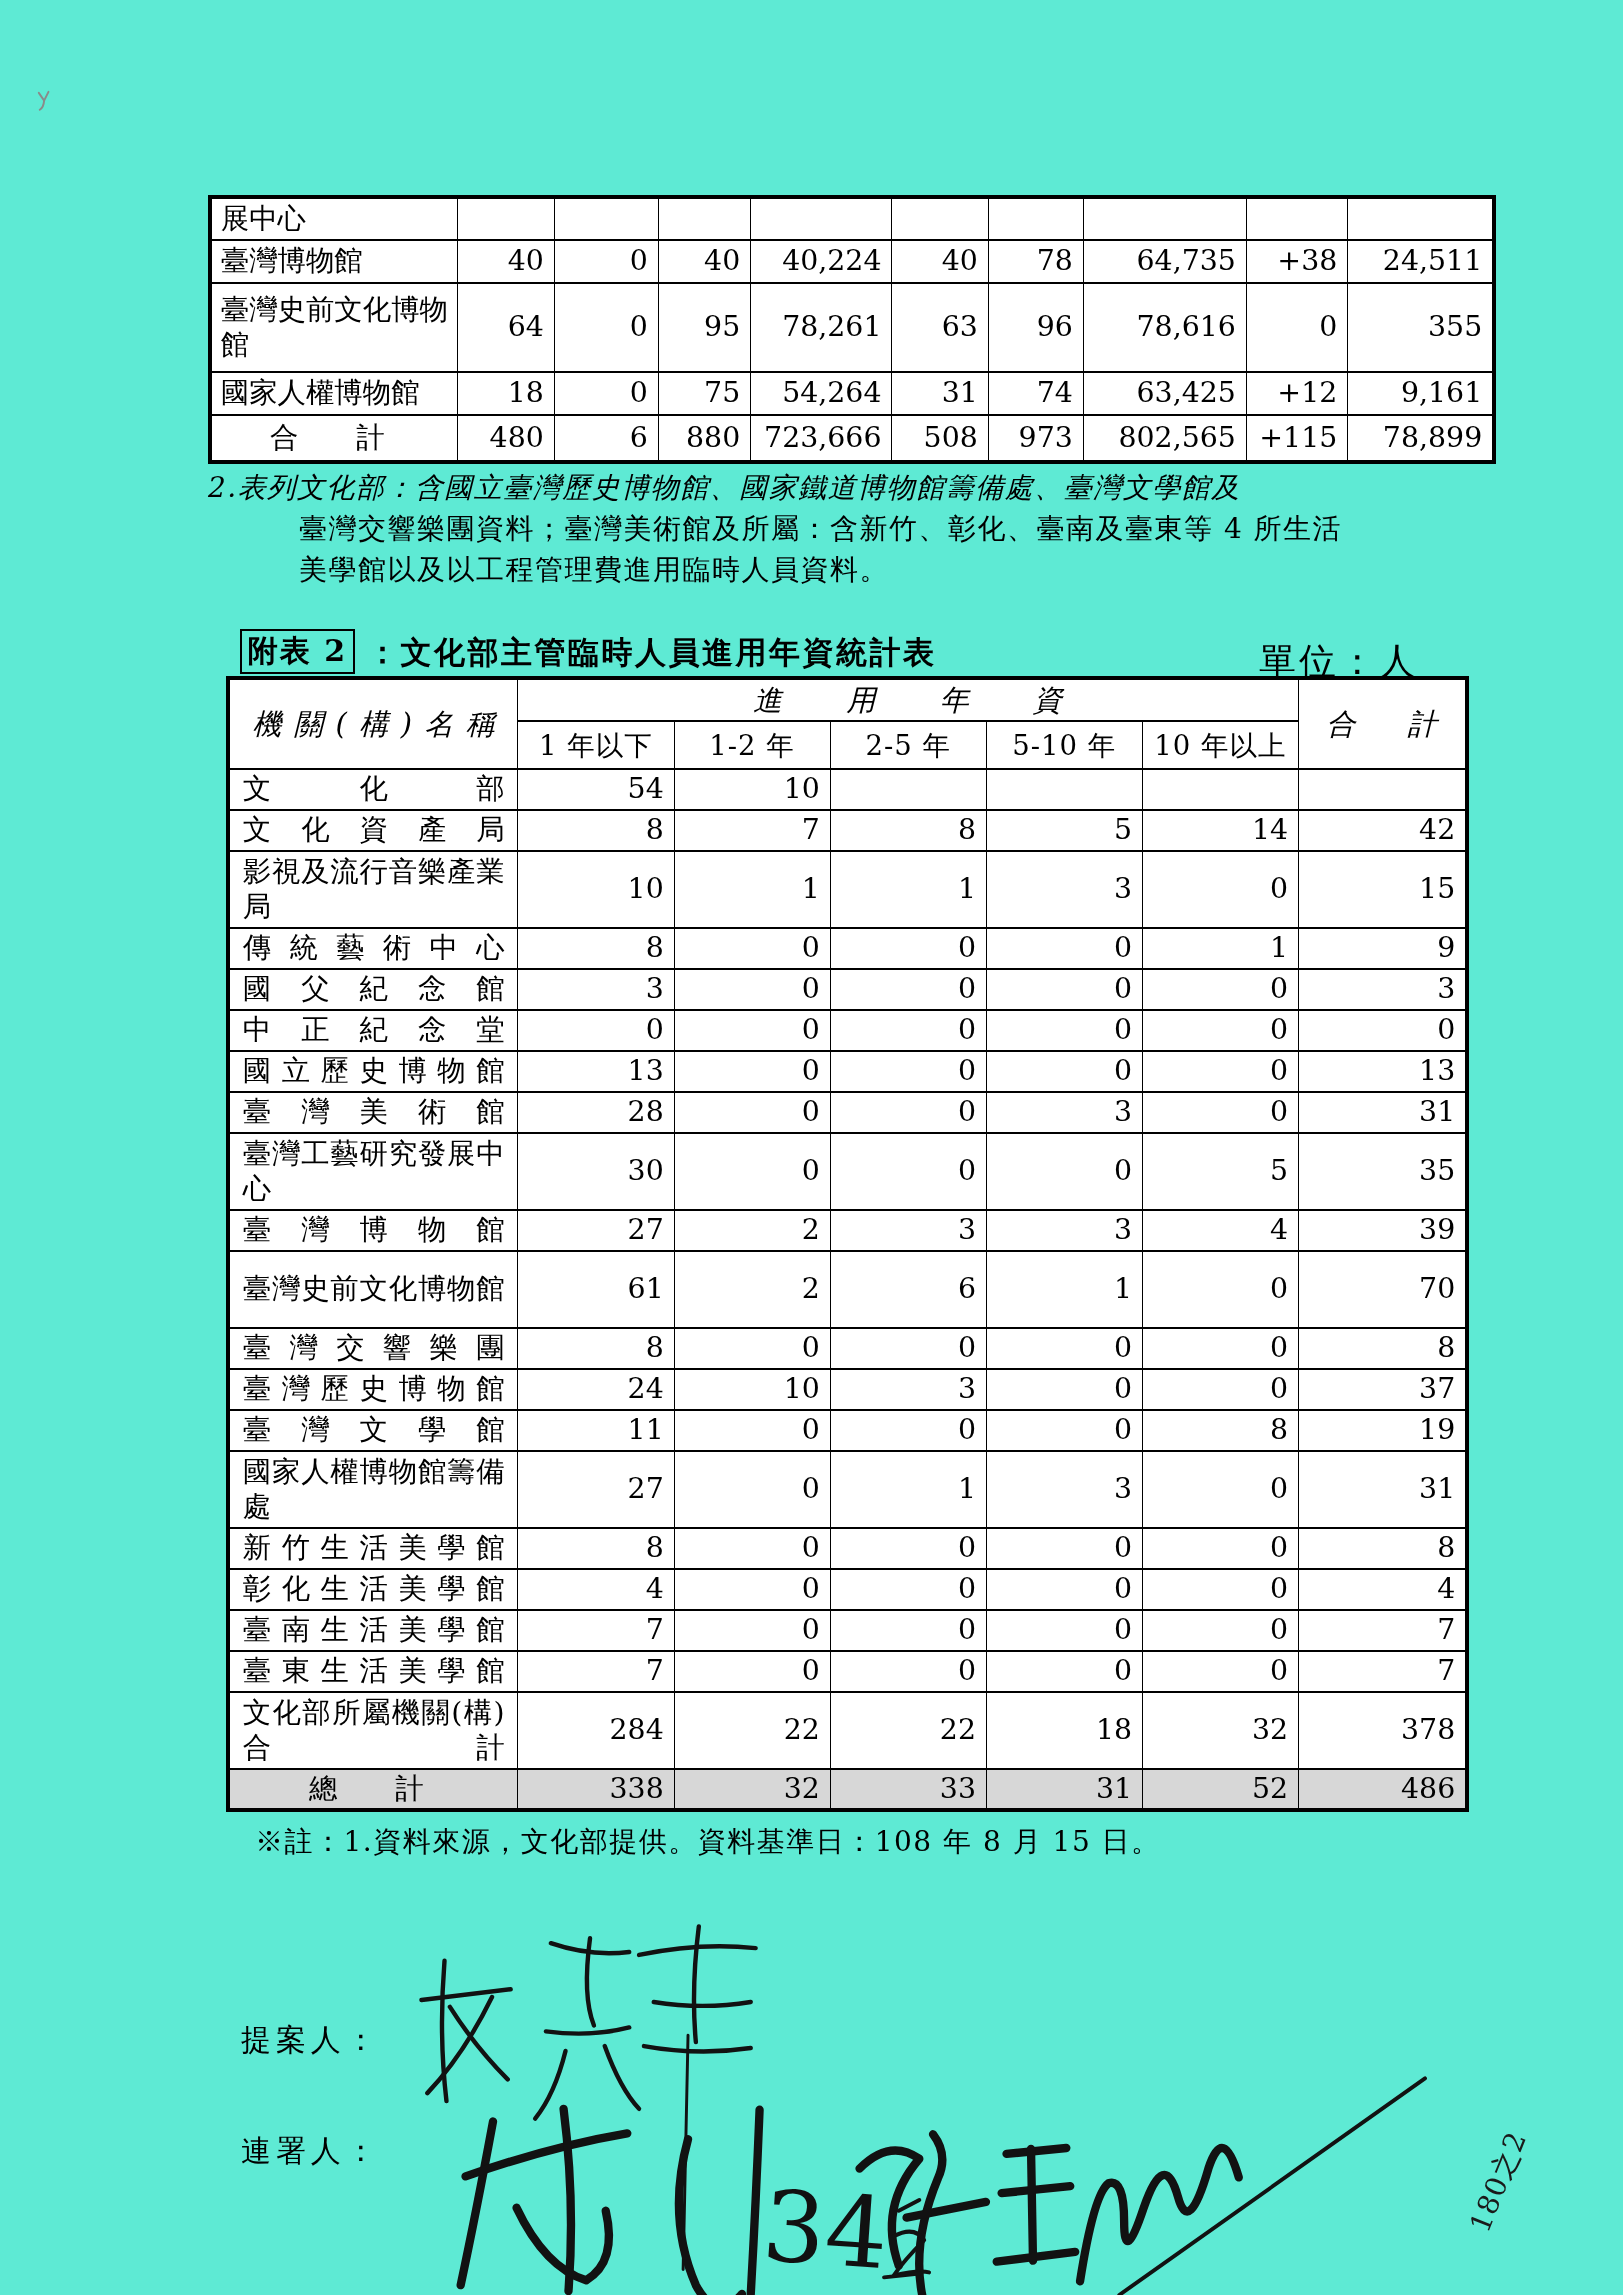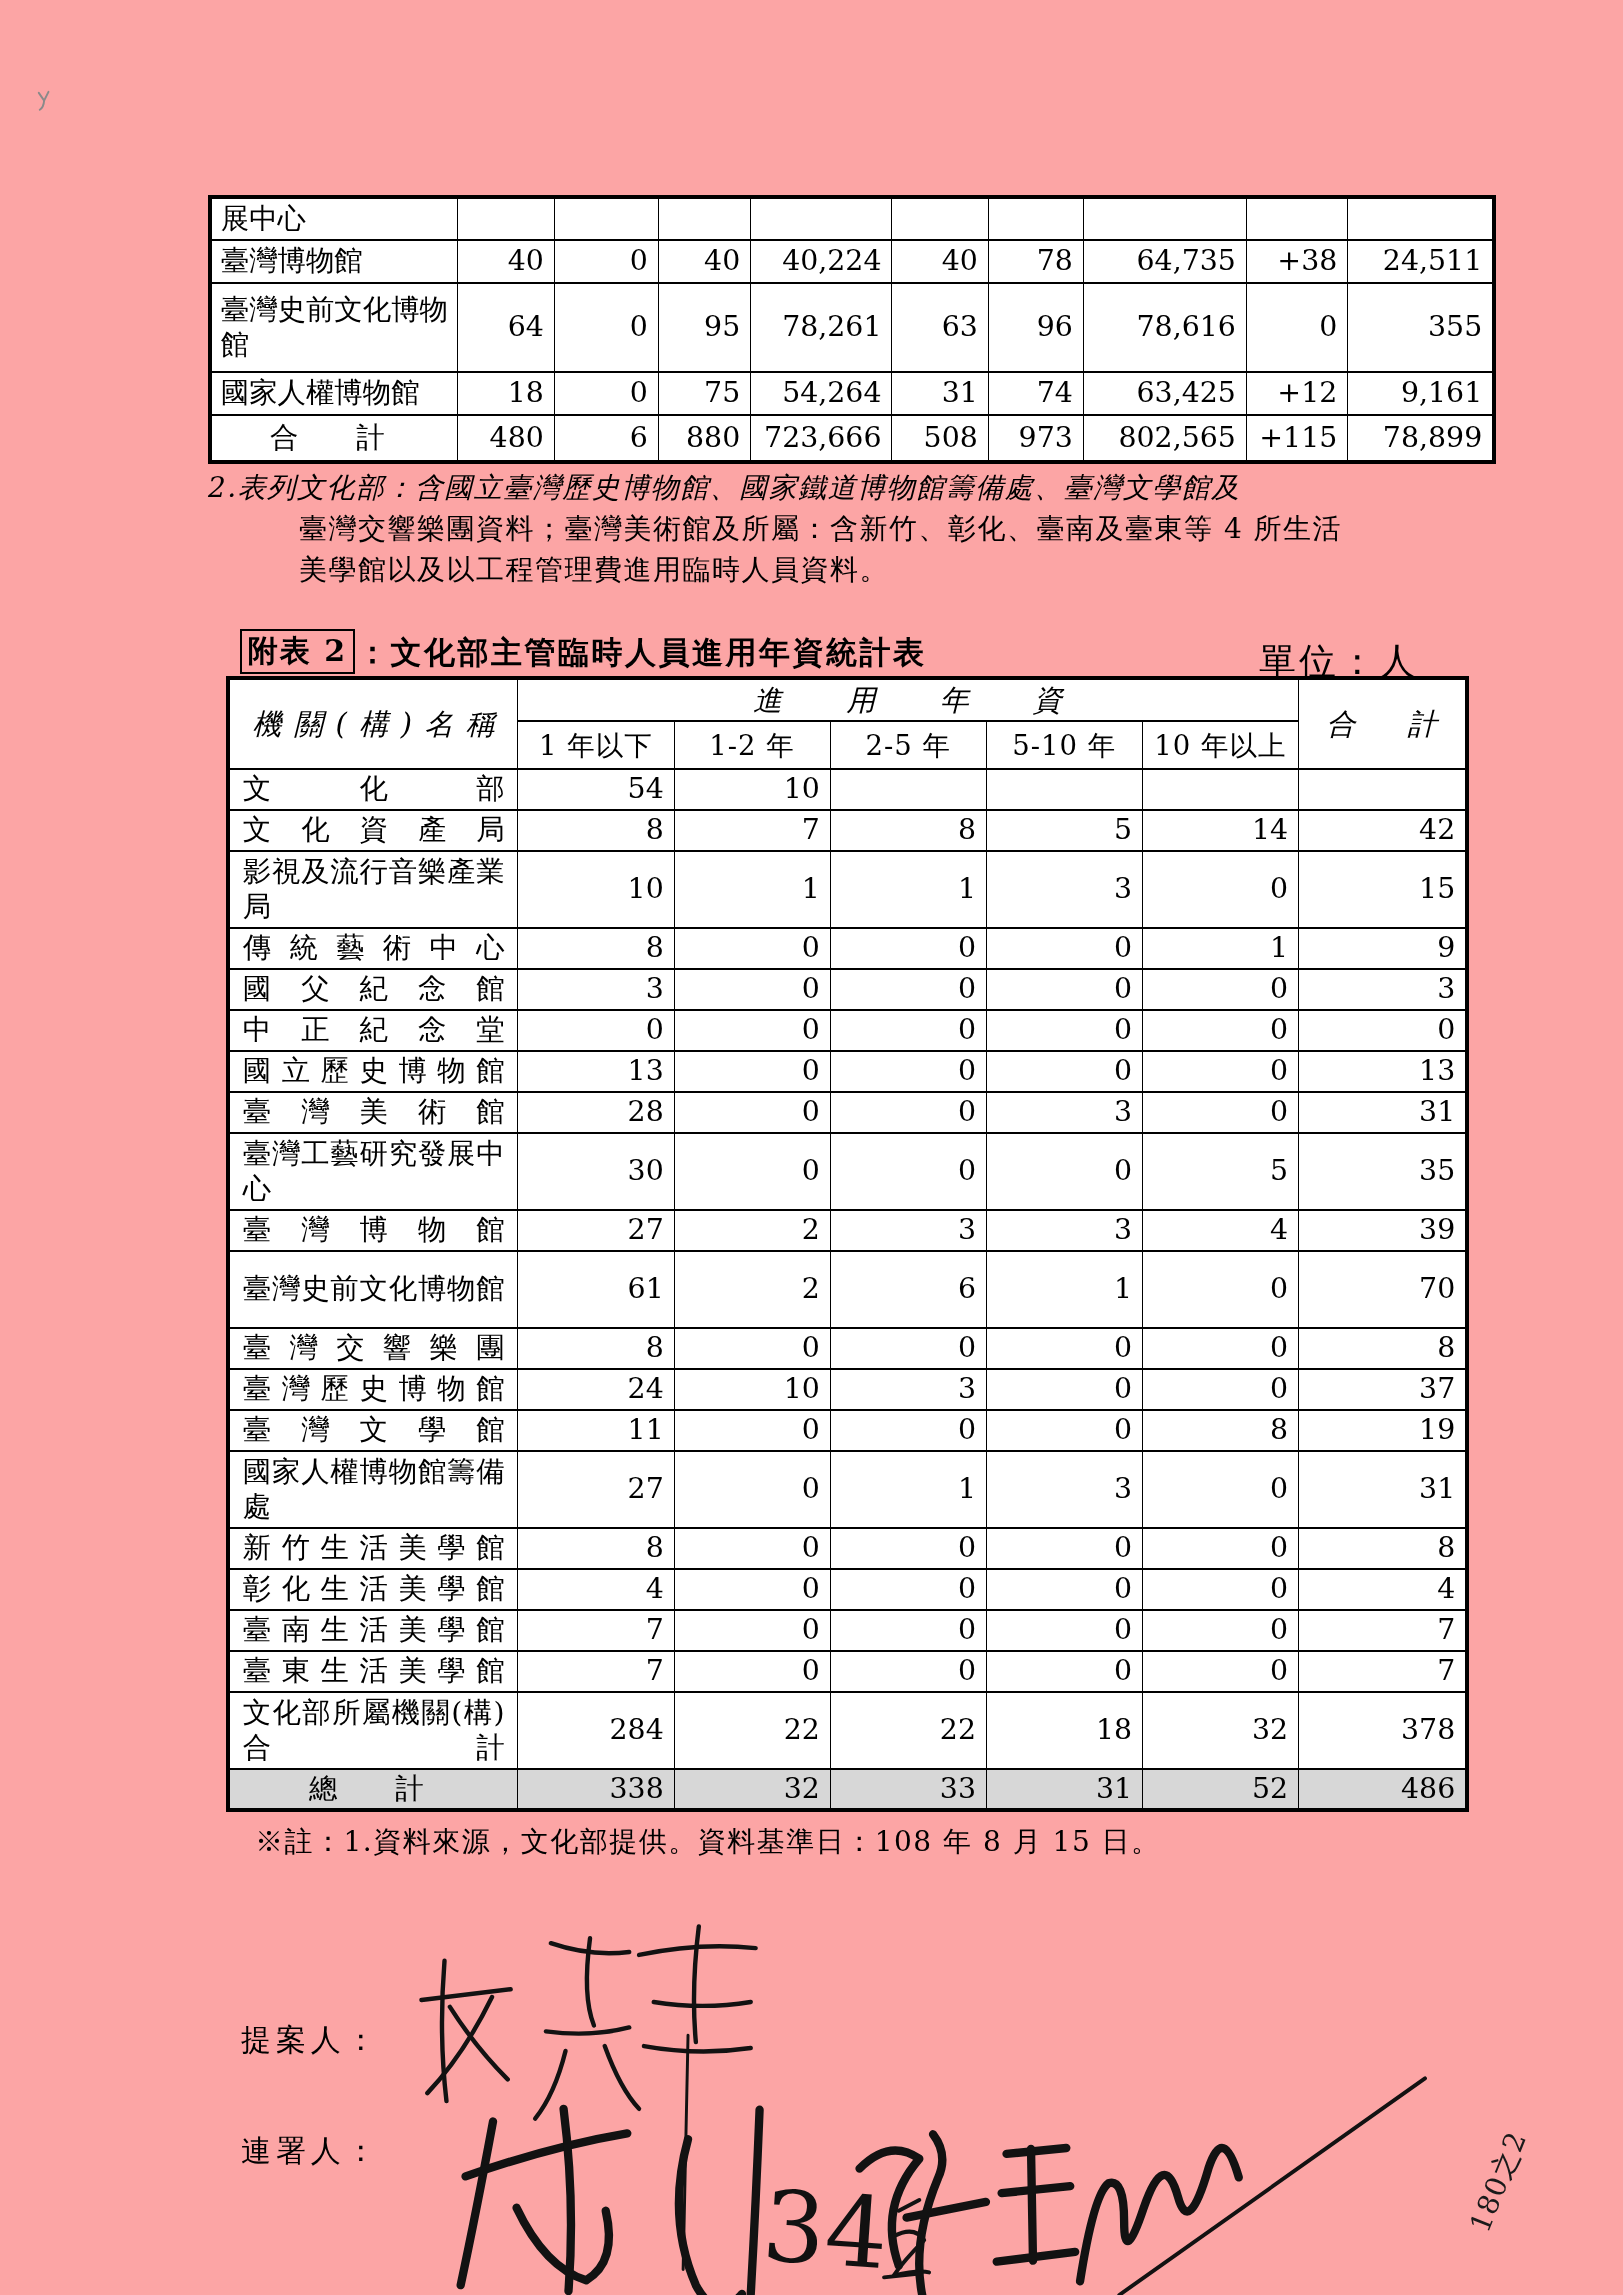--- a/index.html
+++ b/index.html
@@ -1,18 +1,18 @@
 <!DOCTYPE html>
 <html style="font-size:7.8px"><head>
 <meta charset="utf-8">
 <style>
   html,body{margin:0;padding:0;background:#ffffff;}
   body{width:1624px;height:2295px;position:relative;overflow:hidden;
        font-family:"DejaVu Serif","Liberation Serif",serif;color:#000;}
-  .page{position:absolute;left:0;top:0;width:1624px;height:2295px;background:#fca5a5;}
+  .page{position:absolute;left:0;top:0;width:1624px;height:2295px;background:#5eead4;}
 
   
   table{border-collapse:collapse;table-layout:fixed;background:#fff;}
   td,th{border:1.5px solid #000;border-top-width:2.9px;border-bottom-width:2.9px;
         font-size:28.4px;line-height:1.2;vertical-align:middle;overflow:hidden;}
   #table1{position:absolute;left:208px;top:195px;width:1288px;border:4.9px solid #000;}
   #table2{position:absolute;left:226px;top:676px;width:1243px;border:4.9px solid #000;}
 
   #table1 tr{height:43px;}
   #table1 tr.tall{height:89px;}
@@ -39,21 +39,21 @@
   #note1{left:208px;top:467px;}
   #note1 .l2{font-style:italic;}
   #note1 .l3{margin-left:91px;}
   #note1 .l4{margin-left:91px;}
   #note2{left:255px;top:1821px;}
 
   #t2-caption{position:absolute;left:240px;top:629px;width:1229px;height:45px;}
   #t2-box{position:absolute;left:0;top:0;width:111px;height:41px;border:2.5px solid #000;
           display:flex;align-items:center;justify-content:center;
           font-size:30px;font-weight:bold;letter-spacing:2px;}
-  #t2-title{position:absolute;left:117px;top:2.9px;font-size:31px;font-weight:bold;letter-spacing:2.5px;white-space:nowrap;}
+  #t2-title{position:absolute;left:127px;top:2.9px;font-size:31px;font-weight:bold;letter-spacing:2.5px;white-space:nowrap;}
   #t2-unit{position:absolute;left:1019px;top:7.8px;font-size:37px;letter-spacing:2.9px;white-space:nowrap;}
 
   .sig-label{position:absolute;font-size:30px;letter-spacing:4.9px;white-space:nowrap;}
   #proposer-label{left:241px;top:2020px;}
   #cosigner-label{left:241px;top:2131px;}
 
   #sig-svg{position:absolute;left:0px;top:1903px;}
   #hand-mark-right{position:absolute;left:1430px;top:2139px;width:157px;font-size:28.4px;
       transform:rotate(-68deg);transform-origin:center;color:#1a1a1a;letter-spacing:1px;white-space:nowrap;}
   #hand-mark-34{position:absolute;left:763px;top:2173px;font-size:98px;color:#111;

